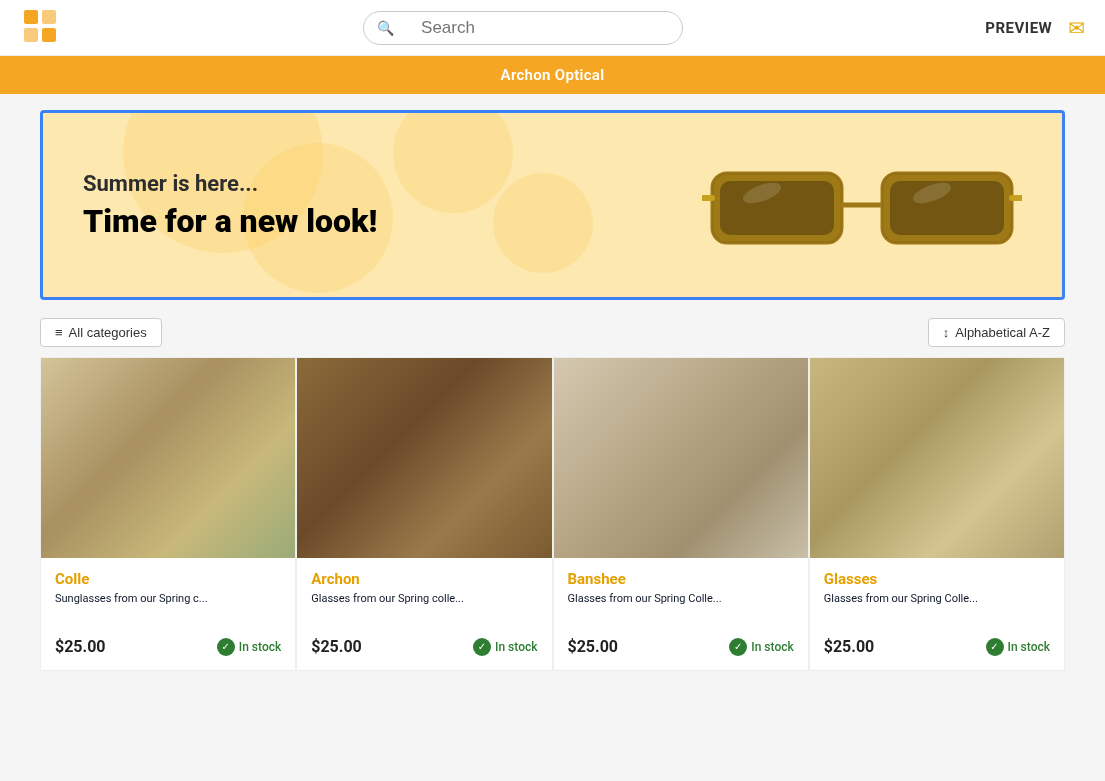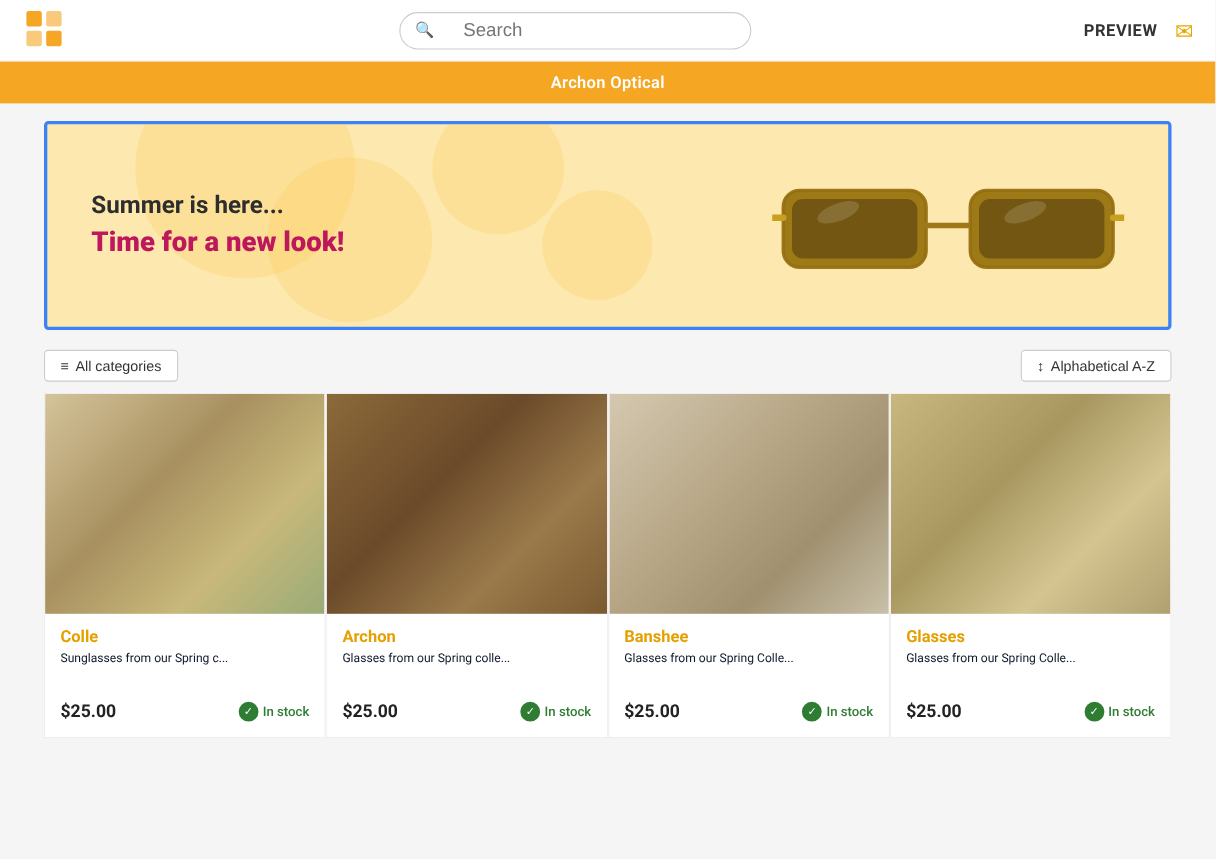--- a/index.html
+++ b/index.html
@@ -90,23 +90,23 @@
     .hero-text {
       z-index: 1;
     }
     .hero-text .line1 {
       font-size: 22px;
       font-weight: 700;
       color: #2d2d2d;
       margin-bottom: 6px;
     }
     .hero-text .line2 {
-      font-size: 25px;
+      font-size: 32px;
       font-weight: 900;
-      color: #be185d;
+      color: #000000;
     }
     .hero-glasses {
       z-index: 1;
     }
     
     .glasses-svg {
       width: 320px;
       height: 120px;
     }
 

